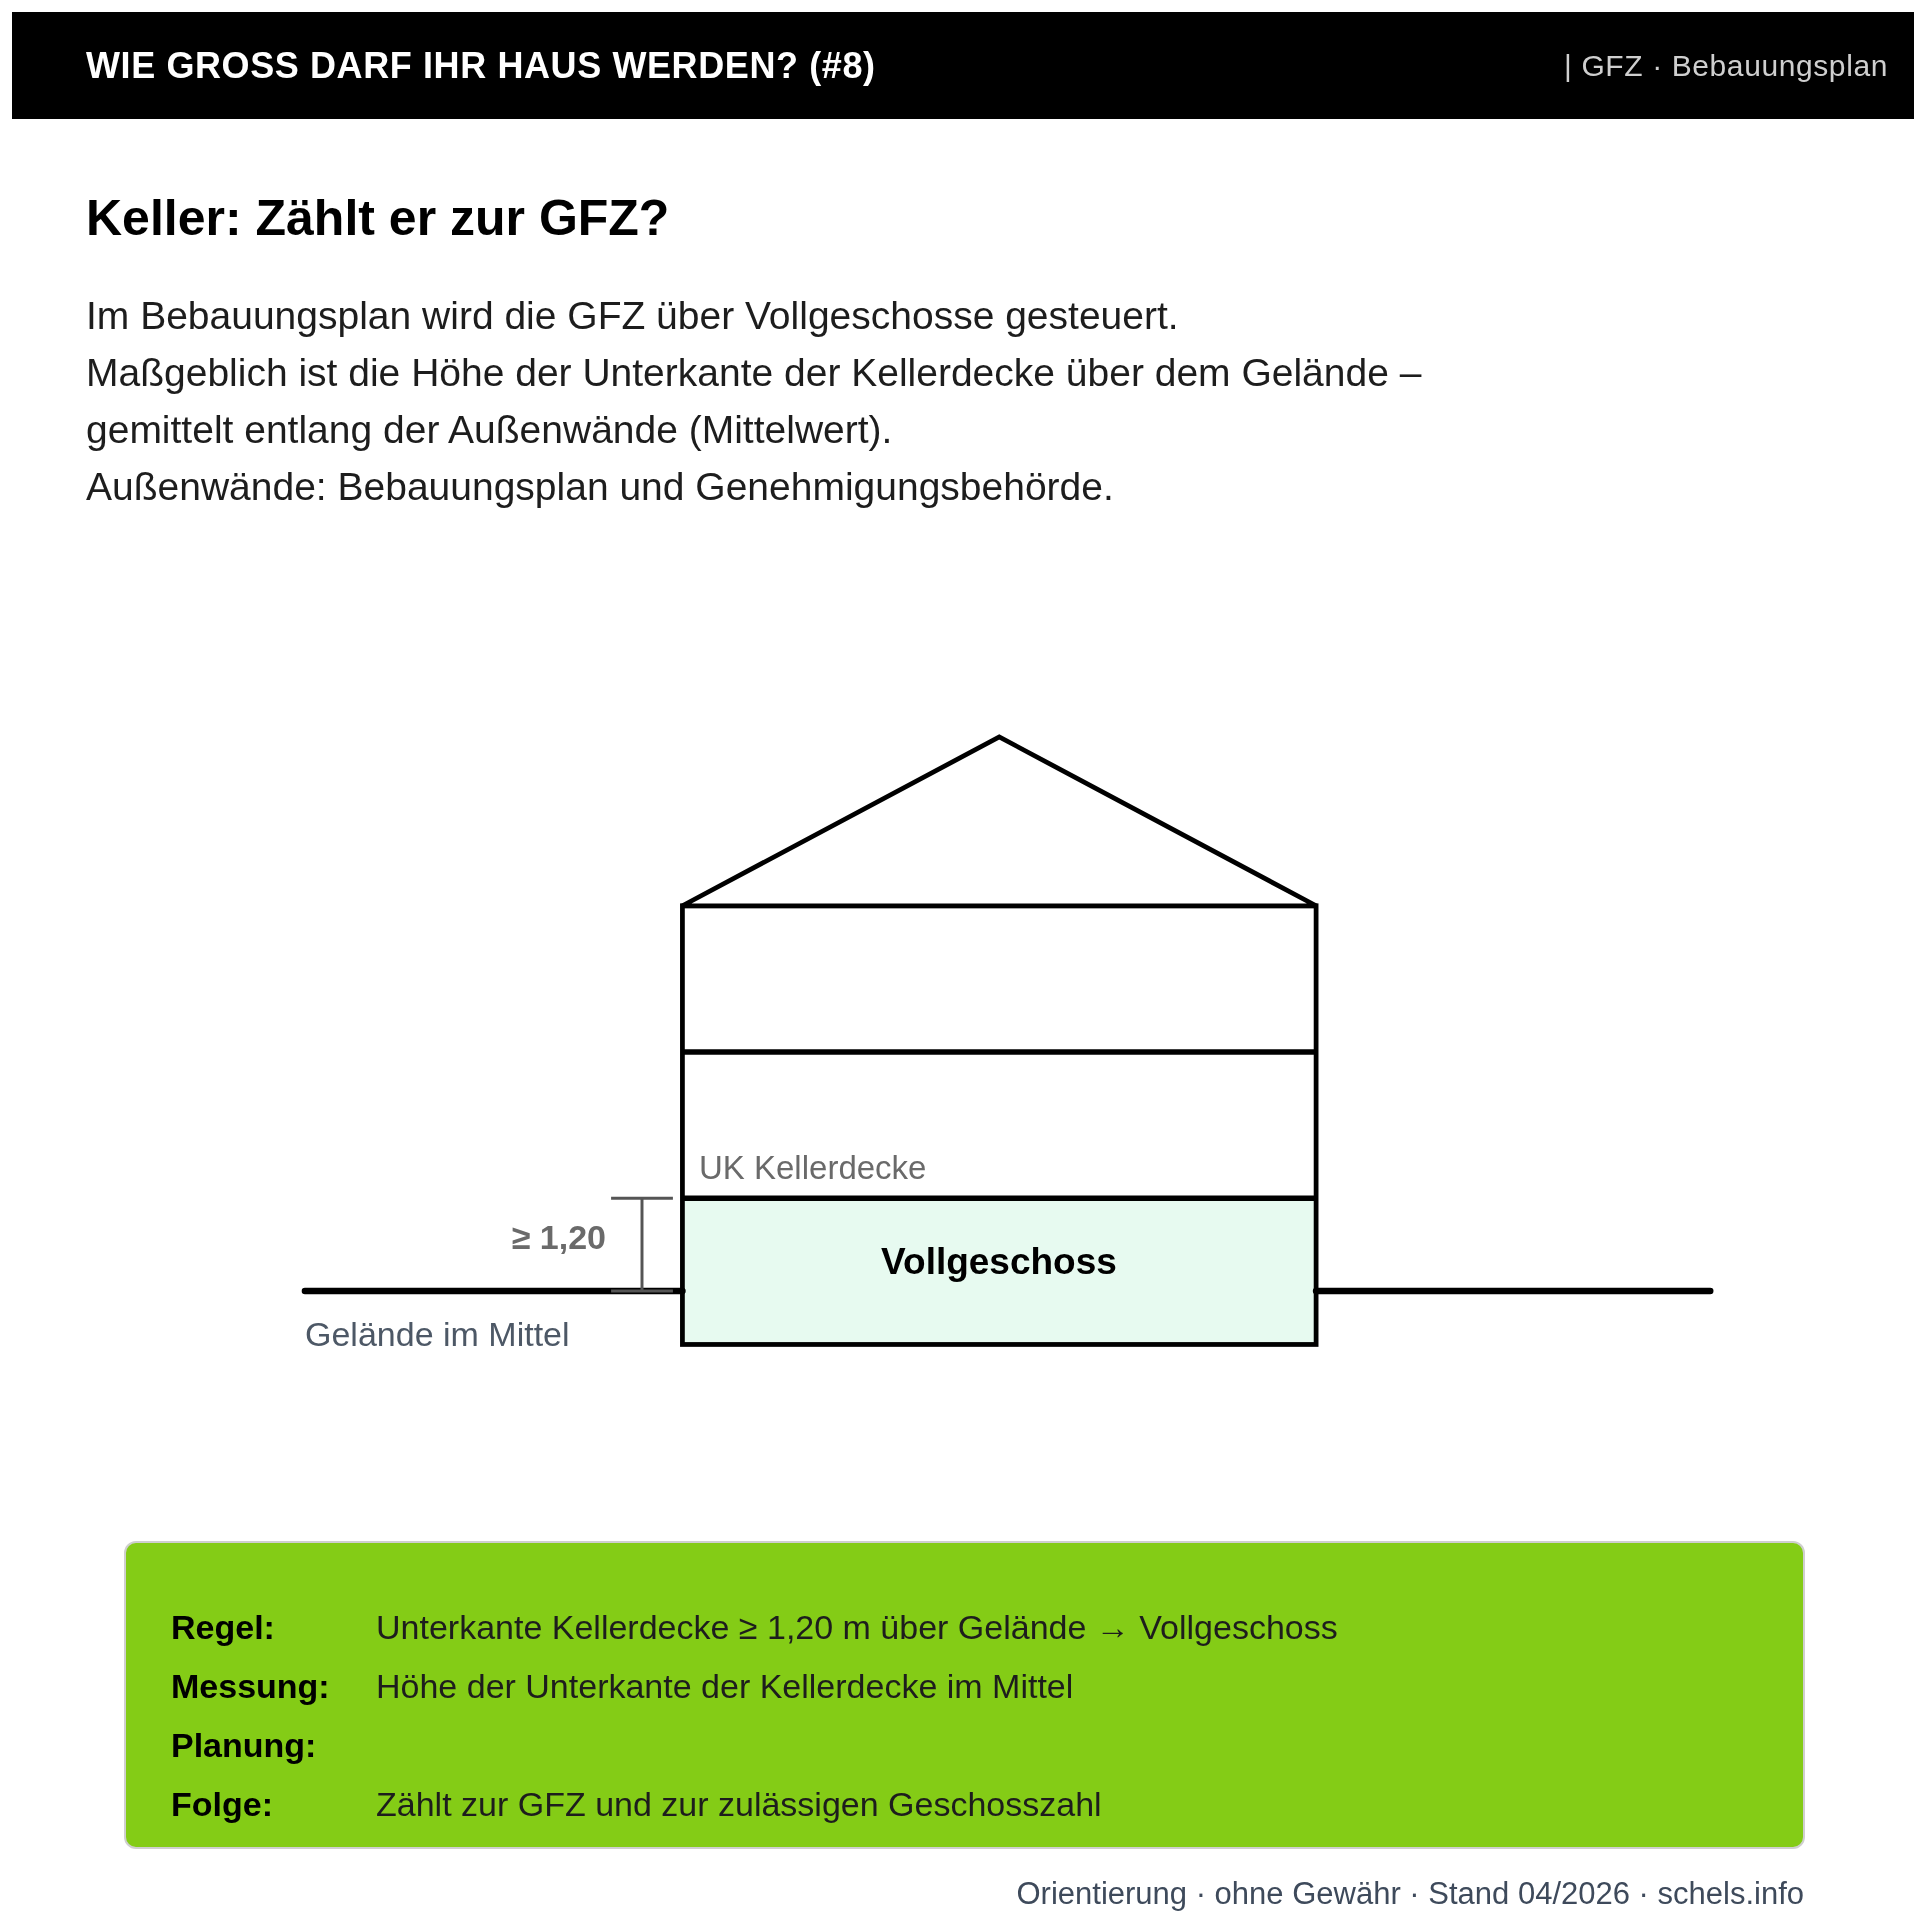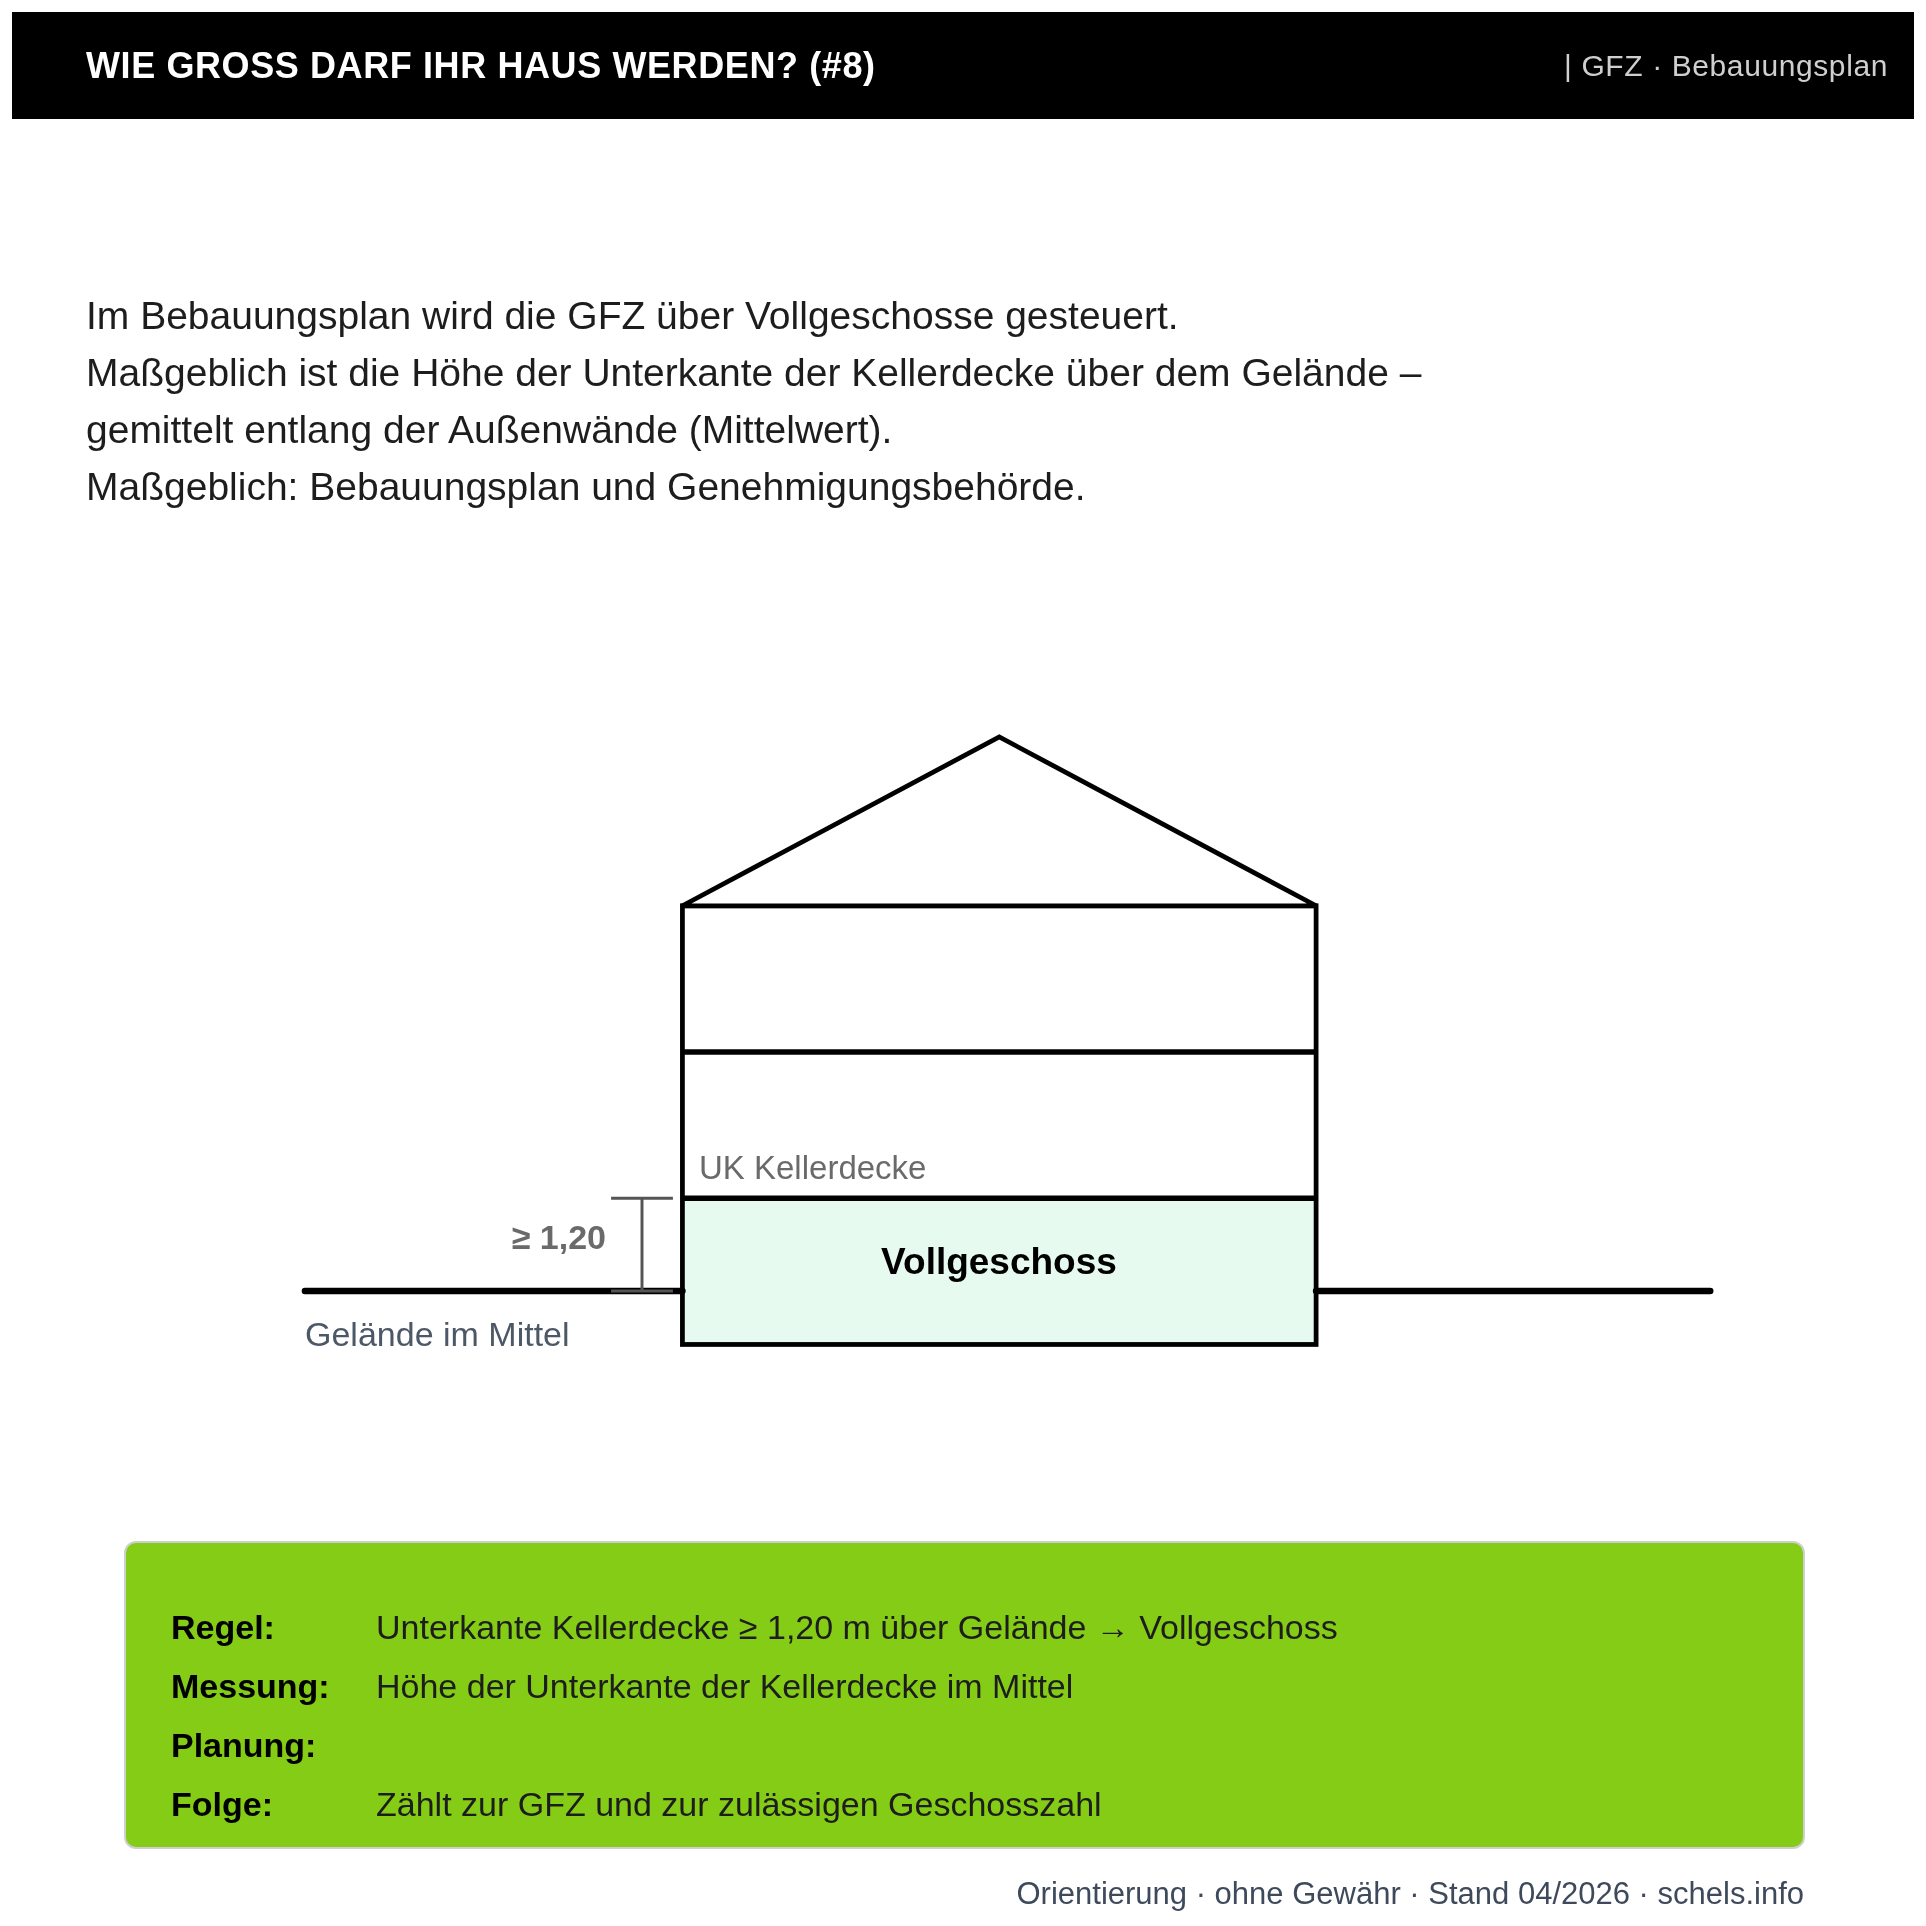--- a/index.html
+++ b/index.html
@@ -101,26 +101,27 @@
 </head>
 <body>
 
 <div class="page">
 
   <header class="topbar">
     <div class="topbar-title">WIE GROSS DARF IHR HAUS WERDEN? (#8)</div>
     <div class="topbar-tag">| GFZ · Bebauungsplan</div>
   </header>
 
+  <h1 class="heading">Keller: Zählt er zur GFZ?</h1>
 
   <div class="body-text">
     <div class="body-line">Im Bebauungsplan wird die GFZ über Vollgeschosse gesteuert.</div>
     <div class="body-line">Maßgeblich ist die Höhe der Unterkante der Kellerdecke über dem Gelände –</div>
     <div class="body-line">gemittelt entlang der Außenwände (Mittelwert).</div>
-    <div class="body-line">Maßgeblich: Bebauungsplan und Genehmigungsbehörde.</div>
+    <div class="body-line">Außenwände: Bebauungsplan und Genehmigungsbehörde.</div>
   </div>
 
   <div class="diagram">
     <svg width="1926" height="678" viewBox="0 0 3240 1140" aria-hidden="true">
 
       <rect class="basement-rect" x="1148" y="816" width="1066" height="246"></rect>
 
       <line class="ground-line" x1="513" y1="972" x2="1148" y2="972"></line>
       <line class="ground-line" x1="2214" y1="972" x2="2877" y2="972"></line>
 

